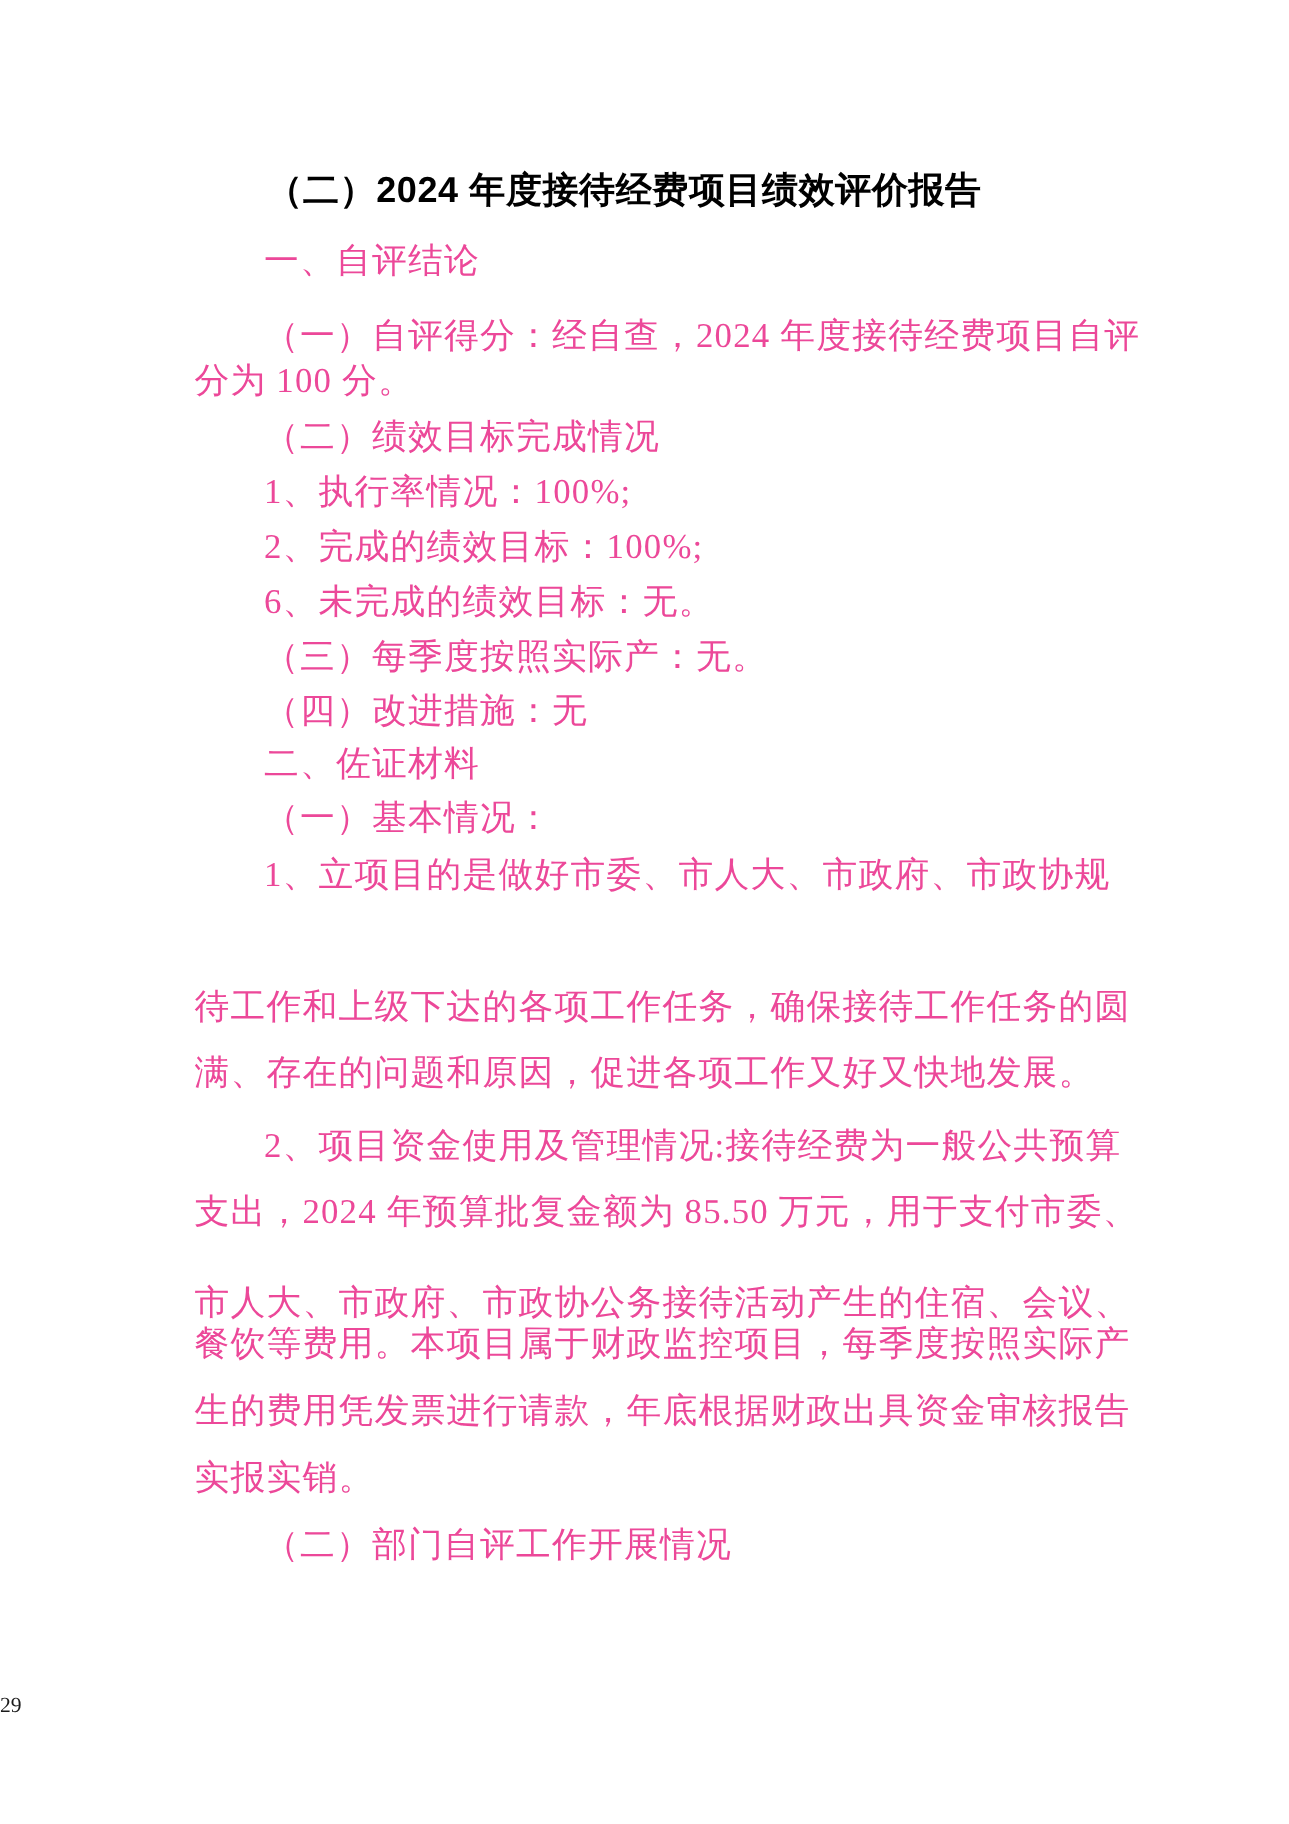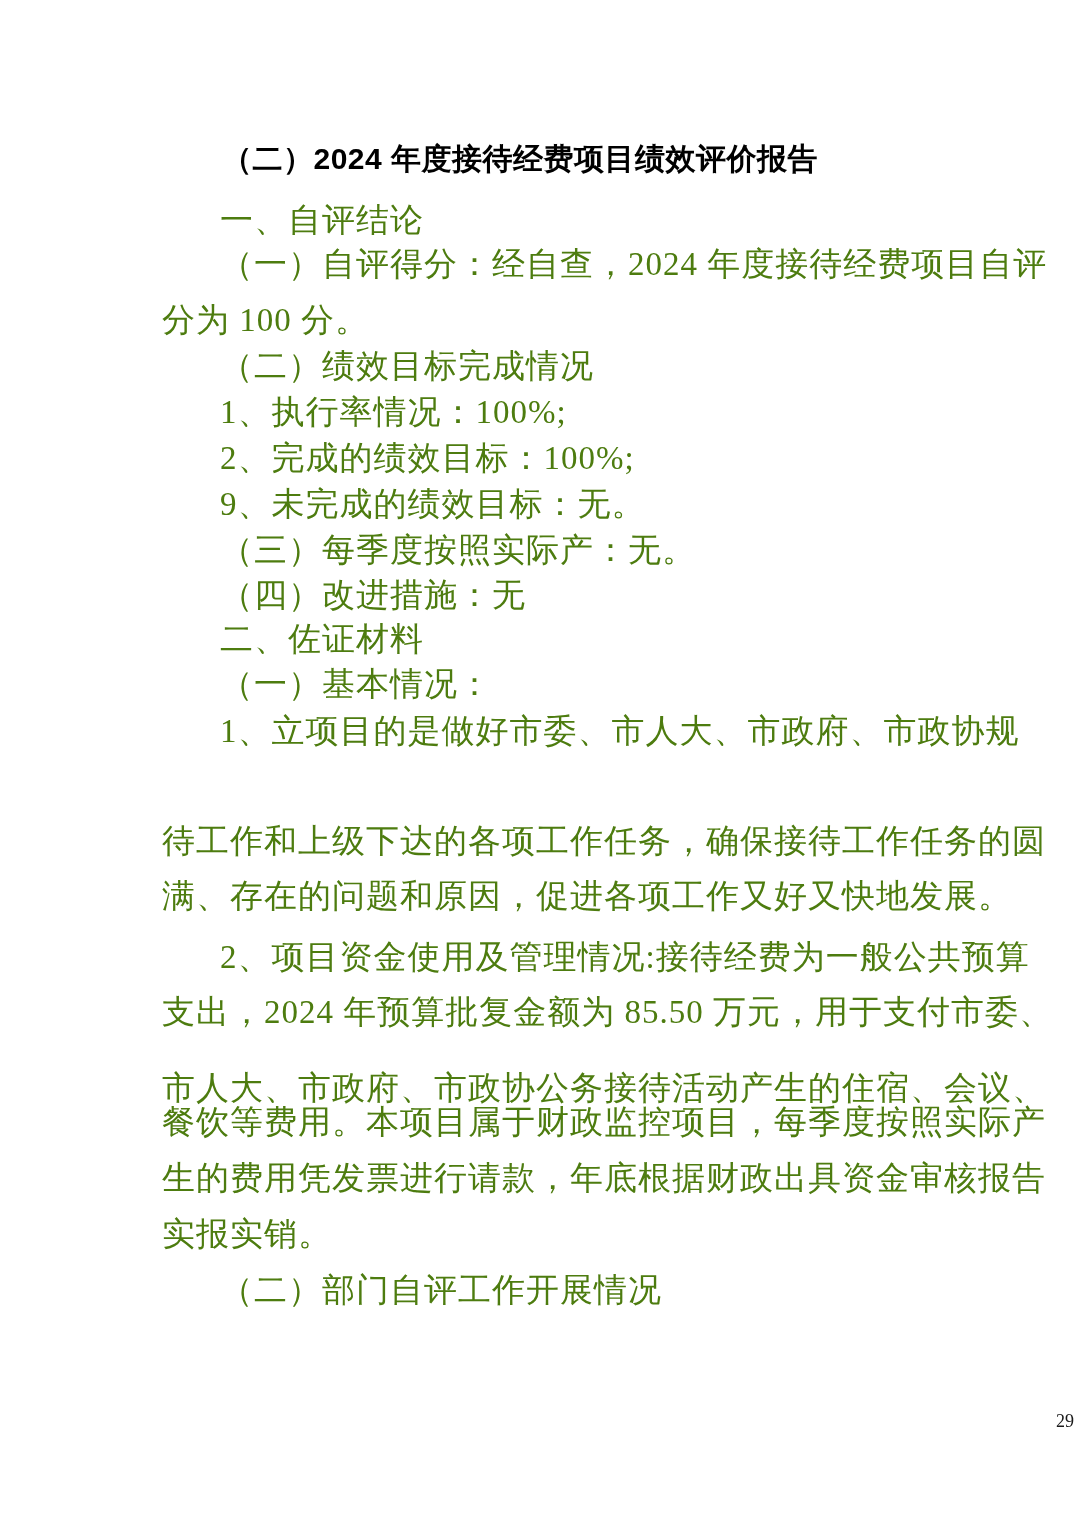--- a/index.html
+++ b/index.html
@@ -14,68 +14,68 @@
     background: #ffffff;
     overflow: hidden;
     font-family: "Liberation Serif", "DejaVu Serif", serif;
     color: #151515;
     border-radius: 22px;
   }
   .line {
     position: absolute;
     left: 162px;
     width: 752px;
-    font-size: 33px;
+    font-size: 29px;
     line-height: 1.12;
     letter-spacing: 1px;
     white-space: nowrap;
-    color: #4d7c0f;
+    color: #ec4899;
   }
   .indent {
     text-indent: 58px;
   }
   .doc-title {
     font-family: "Liberation Sans", "DejaVu Sans", sans-serif;
     font-weight: 700;
     font-size: 30px;
     letter-spacing: 0.5px;
     color: #000000;
     text-indent: 60px;
   }
   .page-number {
     position: absolute;
     left: 0;
     width: 1074px;
-    text-align: right;
+    text-align: left;
     font-size: 18px;
     letter-spacing: 0;
     color: #1a1a1a;
     font-family: "Liberation Serif", "DejaVu Serif", serif;
   }
 </style>
 </head>
 <body>
 
 <div class="page">
 
   <div class="line doc-title" style="top:142px">（二）2024 年度接待经费项目绩效评价报告</div>
 
   <div class="line indent" style="top:202px">一、自评结论</div>
 
-  <div class="line indent" style="top:246px">（一）自评得分：经自查，2024 年度接待经费项目自评</div>
+  <div class="line indent" style="top:264px">（一）自评得分：经自查，2024 年度接待经费项目自评</div>
 
   <div class="line" style="top:302px">分为 100 分。</div>
 
   <div class="line indent" style="top:348px">（二）绩效目标完成情况</div>
 
   <div class="line indent" style="top:394px">1、执行率情况：100%;</div>
 
   <div class="line indent" style="top:440px">2、完成的绩效目标：100%;</div>
 
-  <div class="line indent" style="top:486px">9、未完成的绩效目标：无。</div>
+  <div class="line indent" style="top:486px">6、未完成的绩效目标：无。</div>
 
   <div class="line indent" style="top:532px">（三）每季度按照实际产：无。</div>
 
   <div class="line indent" style="top:577px">（四）改进措施：无</div>
 
   <div class="line indent" style="top:621px">二、佐证材料</div>
 
   <div class="line indent" style="top:666px">（一）基本情况：</div>
 
   <div class="line indent" style="top:713px">1、立项目的是做好市委、市人大、市政府、市政协规</div>

